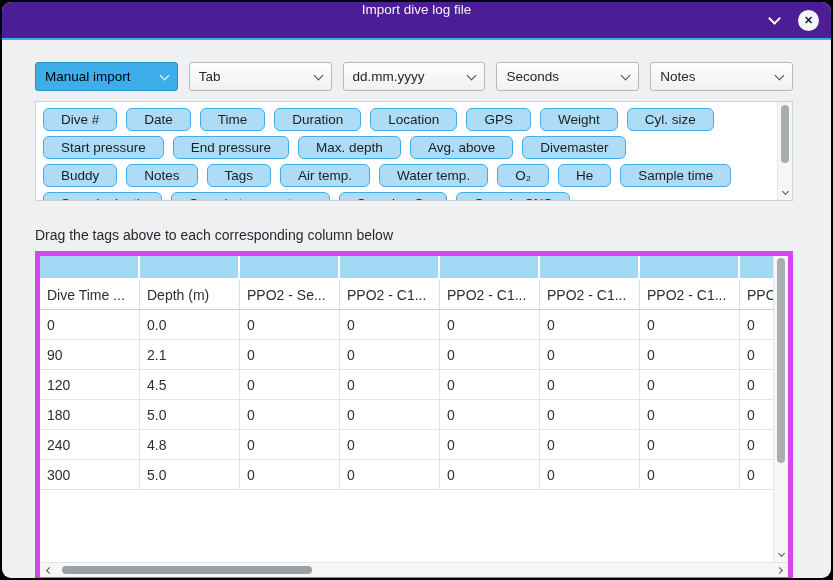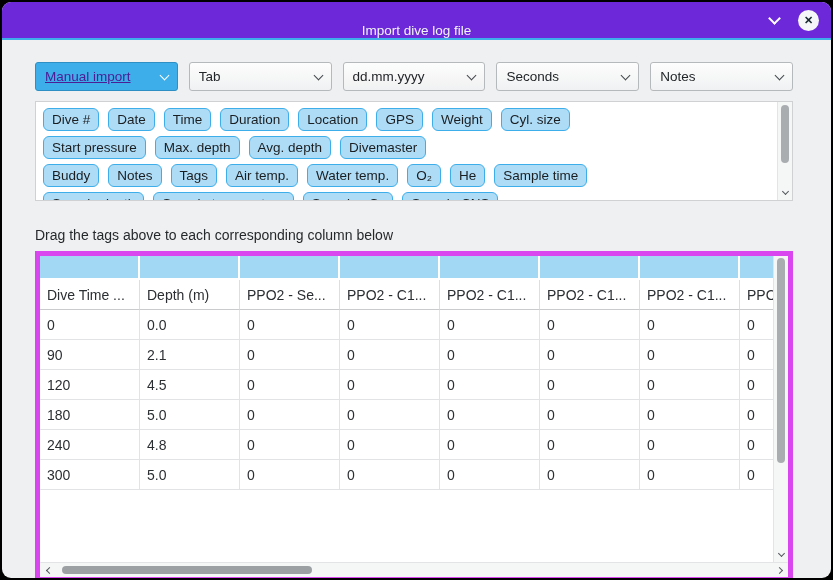--- a/index.html
+++ b/index.html
@@ -12,22 +12,22 @@
   }
   .window {
     position: absolute; inset: 2px;
     border-radius: 9px; overflow: hidden;
     background: #eff0f1;
     display: flex; flex-direction: column;
   }
   
   .titlebar {
     height: 36px; flex: none;
-    background: #6d28d9;
-    display: flex; align-items: flex-end; justify-content: center;
+    background: #4c1d95;
+    display: flex; align-items: flex-start; justify-content: center;
     position: relative;
   }
   .titlebar .title { color: #f2f5f7; font-size: 13.5px; }
   .tb-controls {
     position: absolute; right: 12px; top: 0; bottom: 0;
     display: flex; align-items: center; gap: 16px;
   }
   .shade-btn { display: flex; align-items: center; justify-content: center; width: 16px; height: 16px; cursor: pointer; }
   .close-btn {
     width: 21px; height: 21px; border-radius: 50%;
@@ -44,21 +44,21 @@
   .combo-row { display: flex; gap: 11px; flex: none; }
   .combo {
     flex: 1; height: 29px;
     border: 1px solid #b6b9bb; border-radius: 3px;
     background: linear-gradient(#fdfdfd, #f0f1f2);
     display: flex; align-items: center; padding: 0 9px; gap: 6px;
     cursor: pointer;
   }
   .combo-label { flex: 1; font-size: 13.5px; color: #232629; white-space: nowrap; overflow: hidden; }
   .combo.selected { background: #3daee9; border-color: #2d8fc3; }
-  .combo.selected .combo-label { color: #4c1d95; text-decoration: underline; }
+  .combo.selected .combo-label { color: #000000; }
 
   
   .chevron {
     display: inline-block; width: 7px; height: 7px; flex: none;
     border-right: 1.6px solid #45494d; border-bottom: 1.6px solid #45494d;
     transform: rotate(45deg); margin-top: -3px;
   }
   .combo.selected .chevron { border-color: #fff; }
   .chevron.white { border-color: #fbfdfe; width: 9px; height: 9px; border-width: 2px; }
   .chevron.small { width: 5px; height: 5px; border-width: 1.6px; border-color: #54585b; margin: 0; }
@@ -67,21 +67,21 @@
 
   
   .tag-pool {
     margin-top: 10px; height: 100px; flex: none;
     background: #fff; border: 1px solid #cfd1d2;
     display: flex; overflow: hidden;
   }
   .tag-rows { flex: 1; padding: 6px 6px 0 7px; overflow: hidden; }
   .tag-row { display: flex; gap: 9px; margin-bottom: 5px; }
   .tag {
-    height: 23px; padding: 0 8px;
+    height: 23px; padding: 0 17px;
     background: #aedcf7; border: 1px solid #3daee9; border-radius: 6px;
     font-size: 13.5px; color: #1b1e20; white-space: nowrap;
     display: flex; align-items: center; cursor: grab;
   }
 
   
   .vscroll { width: 15px; flex: none; background: #f5f6f6; border-left: 1px solid #e3e4e5; position: relative; }
   .vscroll .thumb { position: absolute; left: 3px; right: 3px; border-radius: 4px; background: #a9adb0; }
   .scroll-arrow { position: absolute; display: flex; align-items: center; justify-content: center; width: 14px; height: 12px; cursor: pointer; }
   .vscroll .scroll-arrow { left: 0; right: 0; margin: auto; }
@@ -182,22 +182,23 @@
             <span class="tag">Date</span>
             <span class="tag">Time</span>
             <span class="tag">Duration</span>
             <span class="tag">Location</span>
             <span class="tag">GPS</span>
             <span class="tag">Weight</span>
             <span class="tag">Cyl. size</span>
           </div>
           <div class="tag-row">
             <span class="tag">Start pressure</span>
+            <span class="tag">End pressure</span>
             <span class="tag">Max. depth</span>
-            <span class="tag">Avg. depth</span>
+            <span class="tag">Avg. above</span>
             <span class="tag">Divemaster</span>
           </div>
           <div class="tag-row">
             <span class="tag">Buddy</span>
             <span class="tag">Notes</span>
             <span class="tag">Tags</span>
             <span class="tag">Air temp.</span>
             <span class="tag">Water temp.</span>
             <span class="tag">O₂</span>
             <span class="tag">He</span>

